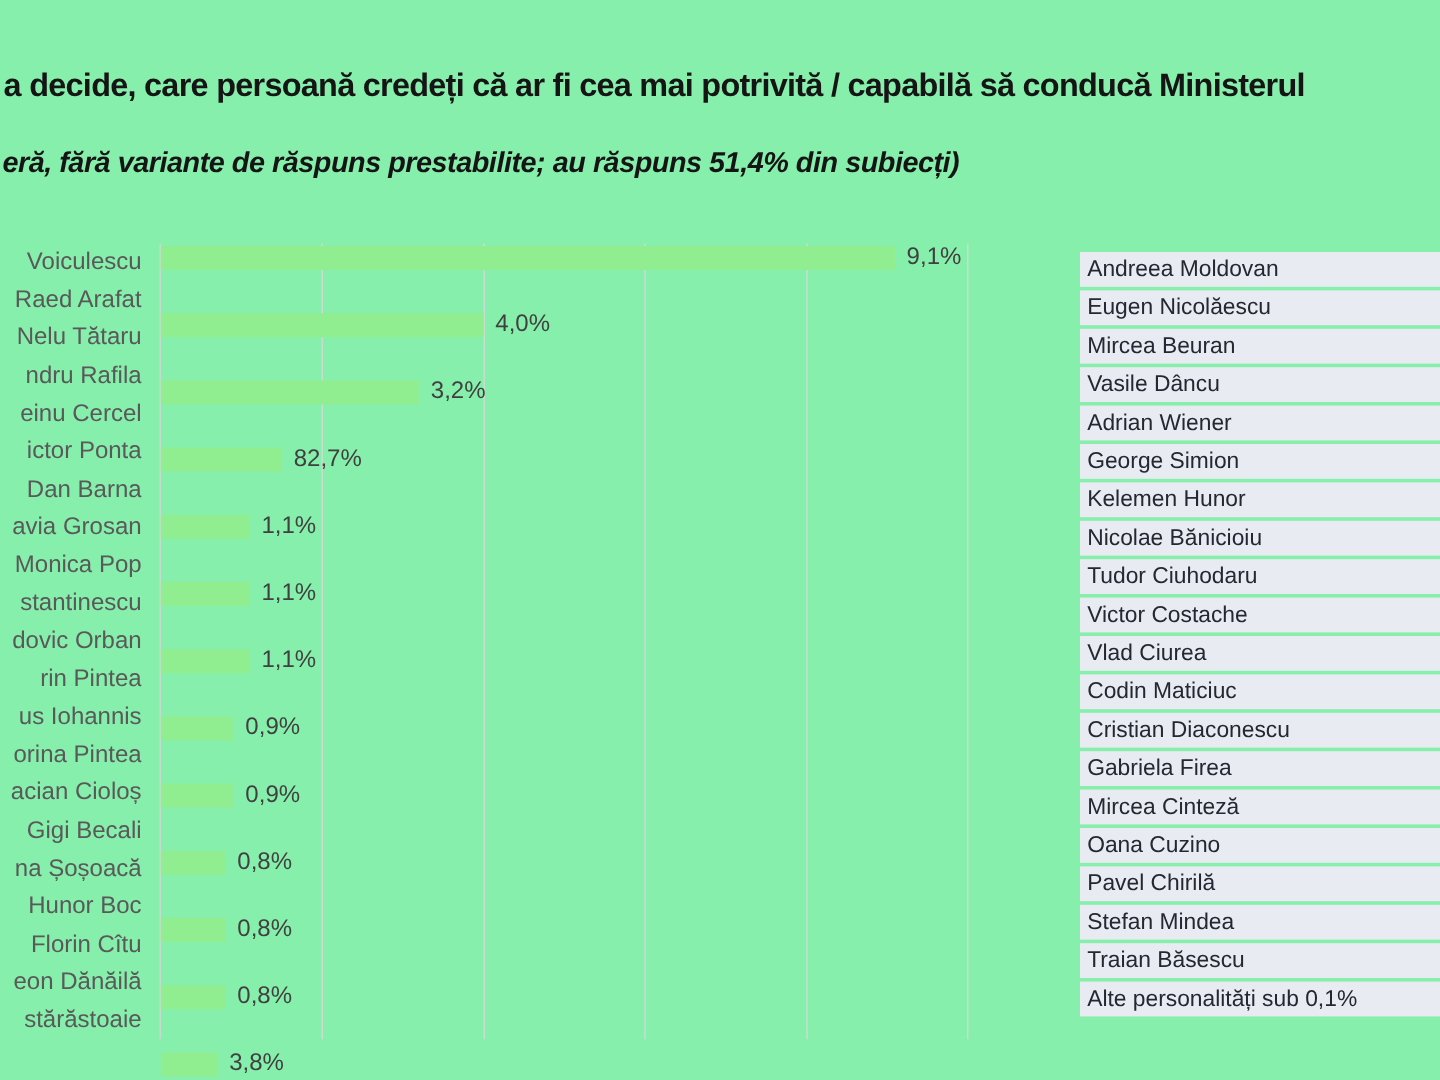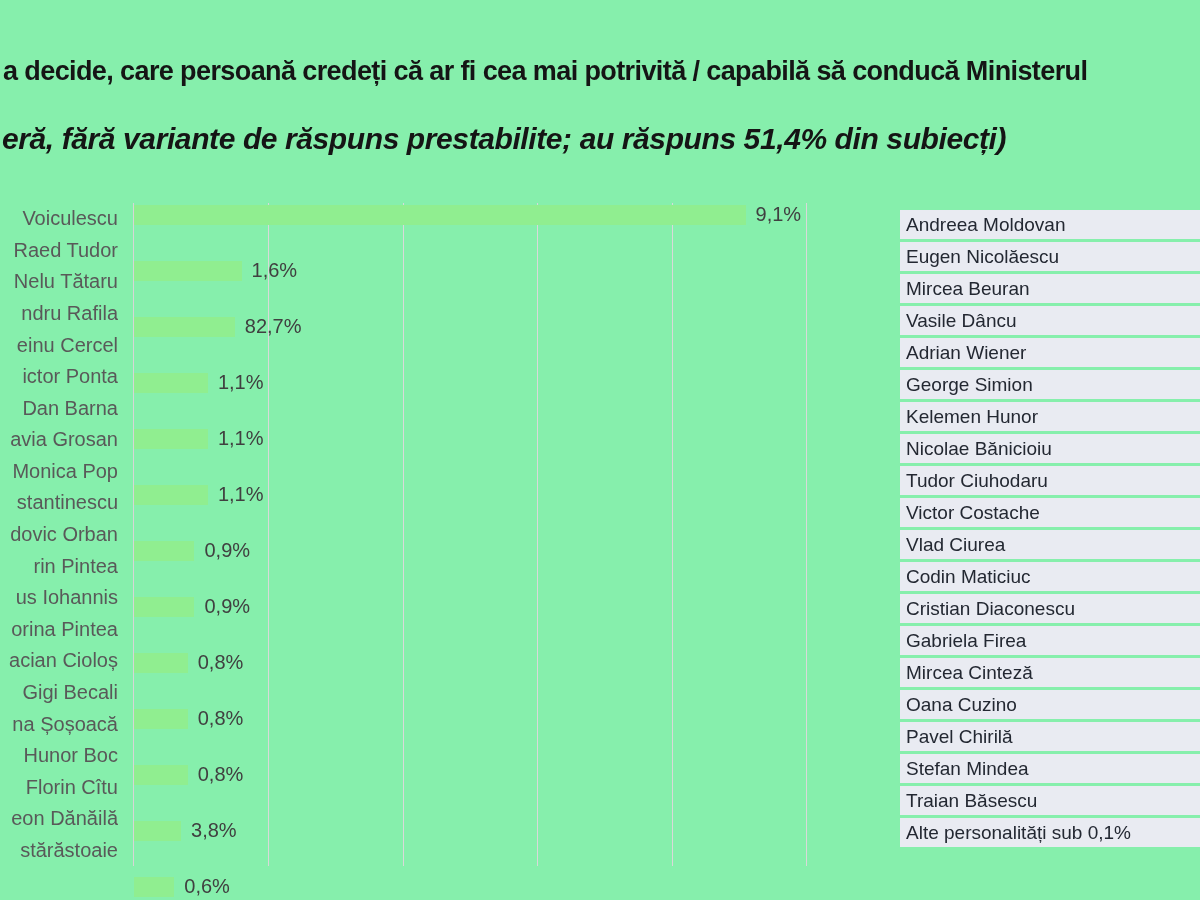--- a/index.html
+++ b/index.html
@@ -5,21 +5,21 @@
   html,body { margin:0; padding:0; background:#fff; }
   .canvas {
     position:relative; width:1200px; height:900px; background:#86efac;
     font-family:"Liberation Sans", sans-serif; overflow:hidden;
   }
   .title1 {
     position:absolute; left:3px; top:56px; font-size:27px; font-weight:bold;
     color:#151515; white-space:nowrap; letter-spacing:-0.6px;
   }
   .title2 {
-    position:absolute; left:2px; top:122px; font-size:30px; font-weight:bold;
+    position:absolute; left:2px; top:122px; font-size:24px; font-weight:bold;
     font-style:italic; color:#151515; white-space:nowrap; letter-spacing:-0.4px;
   }
   .labels {
     position:absolute; left:0; top:203px; width:118px; height:663px;
     display:flex; flex-direction:column;
   }
   .lbl {
     flex:1; display:flex; align-items:center; justify-content:flex-end;
     font-size:20px; color:#595959; white-space:nowrap; overflow:hidden;text-align:right;
   }
@@ -43,21 +43,21 @@
 </style>
 </head>
 <body>
 
 <div class="canvas">
   <div class="title1">a decide, care persoană credeți că ar fi cea mai potrivită / capabilă să conducă Ministerul</div>
   <div class="title2">eră, fără variante de răspuns prestabilite; au răspuns 51,4% din subiecți)</div>
 
   <div class="labels" id="labels">
       <div class="lbl">Voiculescu</div>
-      <div class="lbl">Raed Tudor</div>
+      <div class="lbl">Raed Arafat</div>
       <div class="lbl">Nelu Tătaru</div>
       <div class="lbl">ndru Rafila</div>
       <div class="lbl">einu Cercel</div>
       <div class="lbl">ictor Ponta</div>
       <div class="lbl">Dan Barna</div>
       <div class="lbl">avia Grosan</div>
       <div class="lbl">Monica Pop</div>
       <div class="lbl">stantinescu</div>
       <div class="lbl">dovic Orban</div>
       <div class="lbl">rin Pintea</div>
@@ -72,22 +72,26 @@
       <div class="lbl">stărăstoaie</div>
     </div>
 
   <div class="plot" id="plot">
     <div class="bars" id="bars">
         <div class="bar-row">
           <div class="bar" style="width: 91%; background: rgb(144, 238, 144);"></div>
           <span class="val">9,1%</span>
         </div>
         <div class="bar-row">
-          <div class="bar" style="width: 16%; background: rgb(144, 238, 144);"></div>
-          <span class="val">1,6%</span>
+          <div class="bar" style="width: 40%; background: rgb(144, 238, 144);"></div>
+          <span class="val">4,0%</span>
+        </div>
+        <div class="bar-row">
+          <div class="bar" style="width: 32%; background: rgb(144, 238, 144);"></div>
+          <span class="val">3,2%</span>
         </div>
         <div class="bar-row">
           <div class="bar" style="width: 15%; background: rgb(144, 238, 144);"></div>
           <span class="val">82,7%</span>
         </div>
         <div class="bar-row">
           <div class="bar" style="width: 11%; background: rgb(144, 238, 144);"></div>
           <span class="val">1,1%</span>
         </div>
         <div class="bar-row">

